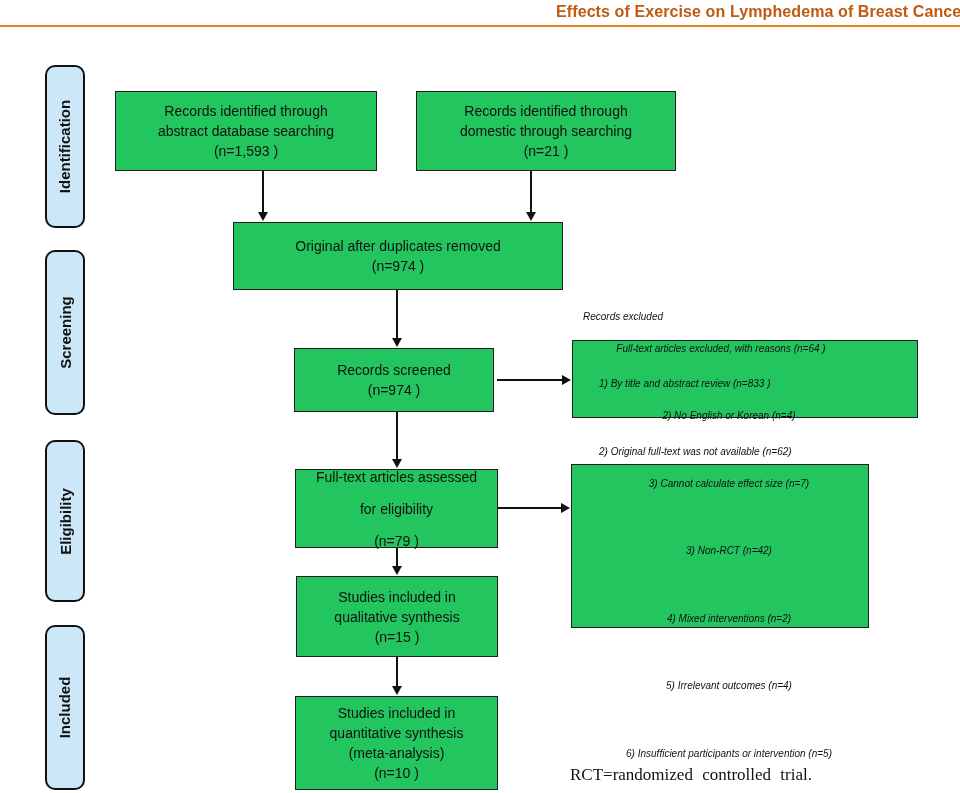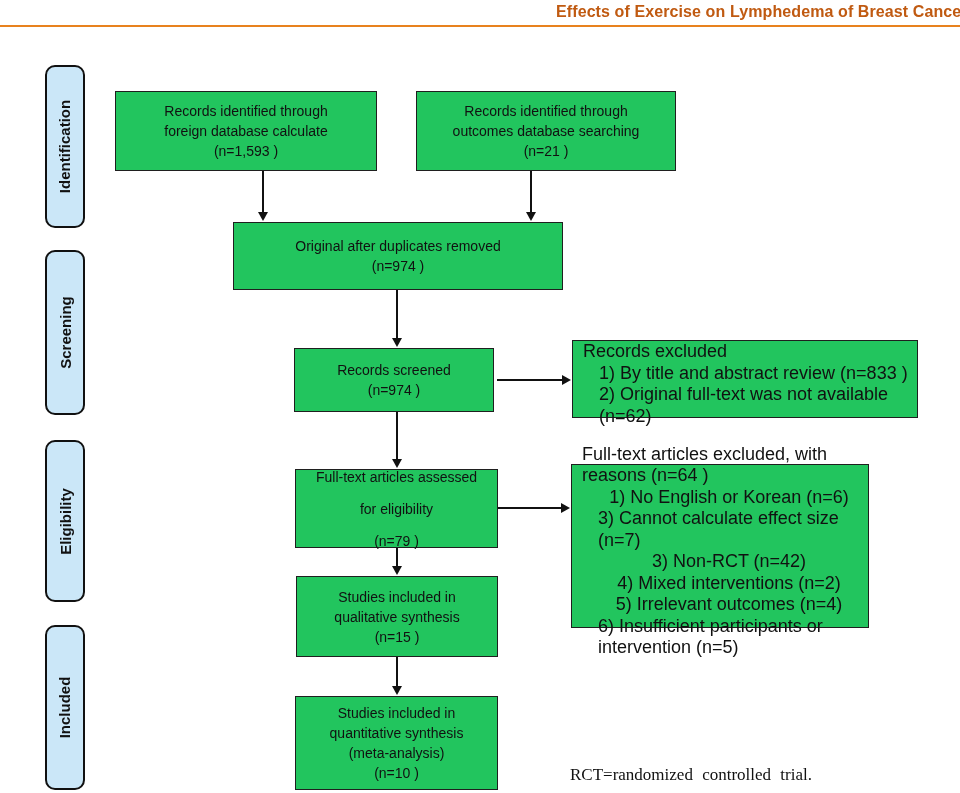--- a/index.html
+++ b/index.html
@@ -60,22 +60,22 @@
     background: #22c55e;
     border: 1.5px solid #1f1f1f;
     display: flex;
     flex-direction: column;
     justify-content: center;
     font-size: 14px;
     line-height: 20px;
     color: #111111;
   }
   .box.center { text-align: center; }
-  .box.listbox { text-align: left; padding: 16px 8px 6px 10px; line-height: 21.5px; font-size: 18px; }
-  .box.listbox .line:not(:first-child) { padding-left: 16px; }
+  .box.listbox { text-align: left; padding: 16px 8px 6px 10px; line-height: 21.5px; font-size: 10px; font-style: italic; }
+  .box.listbox .line:not(:first-child) { padding-left: 16px; margin-top: 46px; }
 
   #box-foreign     { left: 115px; top: 91px;  width: 262px; height: 80px; }
   #box-domestic    { left: 416px; top: 91px;  width: 260px; height: 80px; }
   #box-duplicates  { left: 233px; top: 222px; width: 330px; height: 68px; }
   #box-screened    { left: 294px; top: 348px; width: 200px; height: 64px; }
   #box-rec-excl    { left: 572px; top: 340px; width: 346px; height: 78px; }
   #box-fulltext    { left: 295px; top: 469px; width: 203px; height: 79px; gap: 12px; }
   #box-ft-excl     { left: 571px; top: 464px; width: 298px; height: 164px; align-items: center; }
   #box-qualitative { left: 296px; top: 576px; width: 202px; height: 81px; }
   #box-quantitative{ left: 295px; top: 696px; width: 203px; height: 94px; }
@@ -124,26 +124,26 @@
   </div>
   <div class="stage" id="stage-eligibility">
     <span class="stage-text">Eligibility</span>
   </div>
   <div class="stage" id="stage-included">
     <span class="stage-text">Included</span>
   </div>
 
   <div class="box center" id="box-foreign">
       <div class="line">Records identified through</div>
-      <div class="line">foreign database calculate</div>
+      <div class="line">abstract database searching</div>
       <div class="line">(n=1,593 )</div>
     </div>
   <div class="box center" id="box-domestic">
       <div class="line">Records identified through</div>
-      <div class="line">outcomes database searching</div>
+      <div class="line">domestic through searching</div>
       <div class="line">(n=21 )</div>
     </div>
   <div class="box center" id="box-duplicates">
       <div class="line">Original after duplicates removed</div>
       <div class="line">(n=974 )</div>
     </div>
   <div class="box center" id="box-screened">
       <div class="line">Records screened</div>
       <div class="line">(n=974 )</div>
     </div>
@@ -152,21 +152,21 @@
       <div class="line">1) By title and abstract review (n=833 )</div>
       <div class="line">2) Original full-text was not available (n=62)</div>
     </div>
   <div class="box center" id="box-fulltext">
       <div class="line">Full-text articles assessed</div>
       <div class="line">for eligibility</div>
       <div class="line">(n=79 )</div>
     </div>
   <div class="box listbox" id="box-ft-excl">
       <div class="line">Full-text articles excluded, with reasons (n=64 )</div>
-      <div class="line">1) No English or Korean (n=6)</div>
+      <div class="line">2) No English or Korean (n=4)</div>
       <div class="line">3) Cannot calculate effect size (n=7)</div>
       <div class="line">3) Non-RCT (n=42)</div>
       <div class="line">4) Mixed interventions (n=2)</div>
       <div class="line">5) Irrelevant outcomes (n=4)</div>
       <div class="line">6) Insufficient participants or intervention (n=5)</div>
     </div>
   <div class="box center" id="box-qualitative">
       <div class="line">Studies included in</div>
       <div class="line">qualitative synthesis</div>
       <div class="line">(n=15 )</div>

